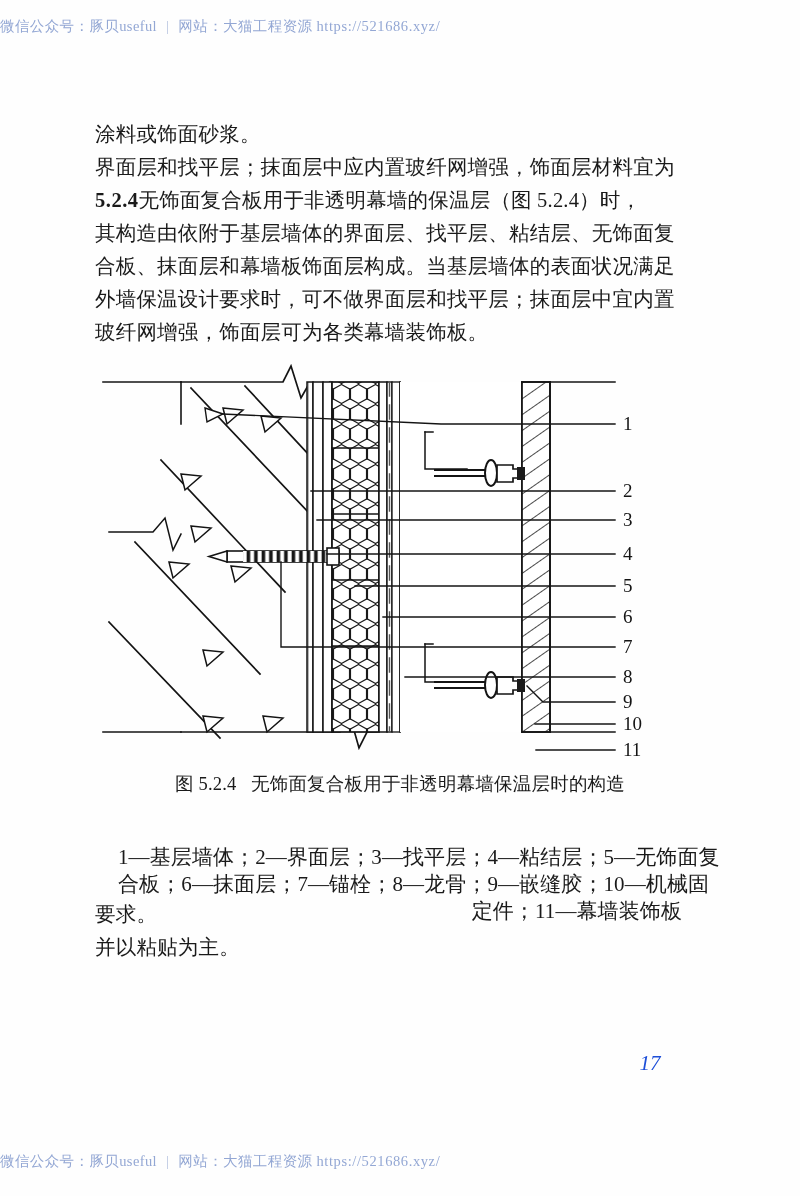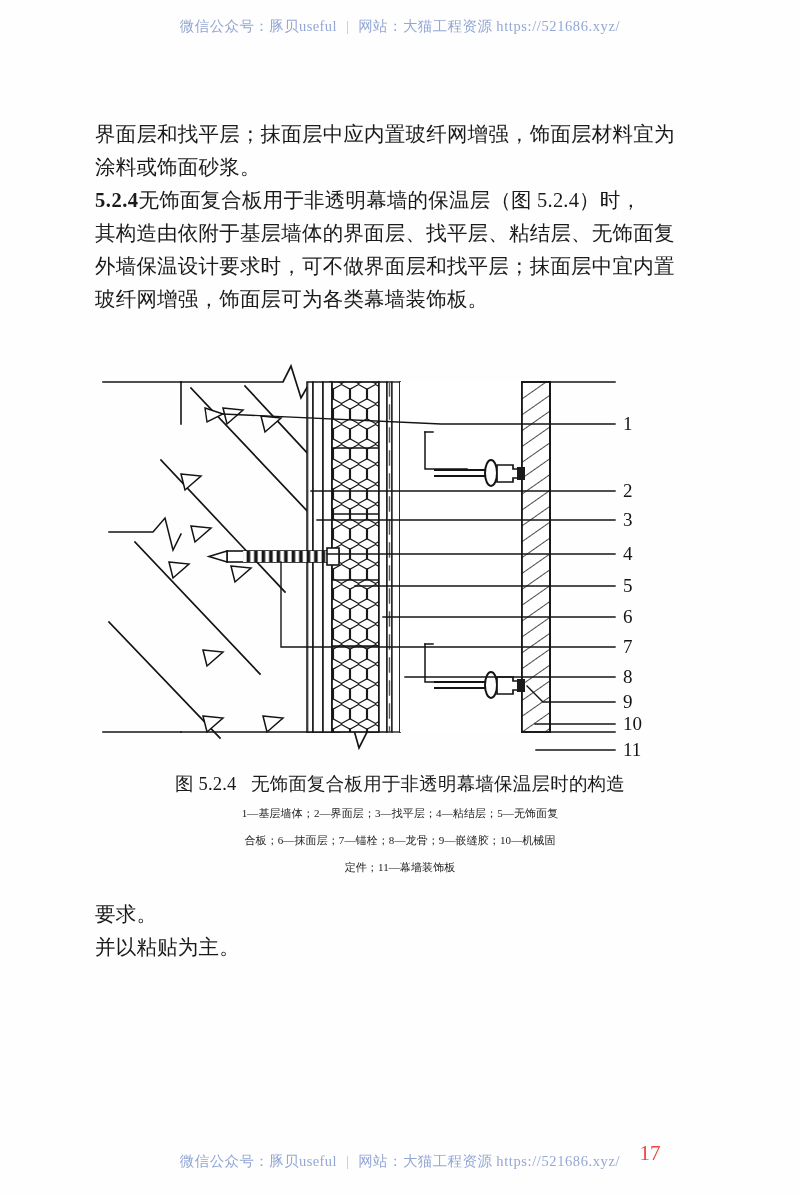--- a/index.html
+++ b/index.html
@@ -20,21 +20,20 @@
     position: absolute;
     inset: 0;
     background: #fefefe;
   }
 
   
   .watermark {
     position: absolute;
     left: 0;
     width: 800px;
-    text-align: center;
     color: #93a7d4;
     font-size: 14.5px;
     letter-spacing: 0.4px;
     white-space: nowrap;
   }
   .watermark .sep {
     display: inline-block;
     margin: 0 9px;
     color: #b3c0de;
   }
@@ -100,70 +99,72 @@
     font-size: 18.5px;
     line-height: 29px;
     letter-spacing: 0.2px;
   }
   .fig-caption .cap-title {
     font-weight: normal;
   }
   .fig-legend {
     position: absolute;
     left: 118px;
-    top: 800px;
+    top: 844px;
     width: 564px;
-    text-align: center;
-    font-size: 11px;
+    text-align: right;
+    font-size: 21px;
     line-height: 27px;
     letter-spacing: 0.1px;
   }
   .fig-legend .legend-line {
     display: block;
     white-space: nowrap;
   }
 
   
   .content-lower {
     position: absolute;
     left: 95px;
     top: 898px;
     width: 610px;
   }
 
   
   .page-number {
     position: absolute;
     left: 0;
-    top: 1141px;
+    top: 1051px;
     width: 800px;
     text-align: center;
     padding-right: 30px;
     box-sizing: border-box;
+    font-style: italic;
     font-size: 21px;
-    color: #ef4444;
+    color: #1d4ed8;
   }
   
   .page-number span { margin-left: 530px; }
 </style>
 </head>
 <body>
 
 <div class="page">
 
   <div class="watermark" id="wm-top">
     <span>微信公众号：</span><span>豚贝useful</span><span class="sep">|</span><span>网站：</span><span>大猫工程资源</span> <span class="url">https://521686.xyz/</span>
   </div>
 
   <div class="content">
+    <p class="para cont">涂料或饰面砂浆。</p>
     <p class="para cont">界面层和找平层；抹面层中应内置玻纤网增强，饰面层材料宜为</p>
-    <p class="para cont">涂料或饰面砂浆。</p>
 
     <p class="para"><span class="secnum">5.2.4</span><span>无饰面复合板用于非透明幕墙的保温层（图 5.2.4）时，</span></p>
     <p class="para cont">其构造由依附于基层墙体的界面层、找平层、粘结层、无饰面复</p>
+    <p class="para cont">合板、抹面层和幕墙板饰面层构成。当基层墙体的表面状况满足</p>
     <p class="para cont">外墙保温设计要求时，可不做界面层和找平层；抹面层中宜内置</p>
     <p class="para cont">玻纤网增强，饰面层可为各类幕墙装饰板。</p>
   </div>
 
   <div class="figure">
     <div class="figure-canvas">
       <svg width="610" height="395" viewBox="0 0 610 395" xmlns="http://www.w3.org/2000/svg">
         <defs>
 
           <pattern id="cellular" width="17" height="20" patternUnits="userSpaceOnUse">

